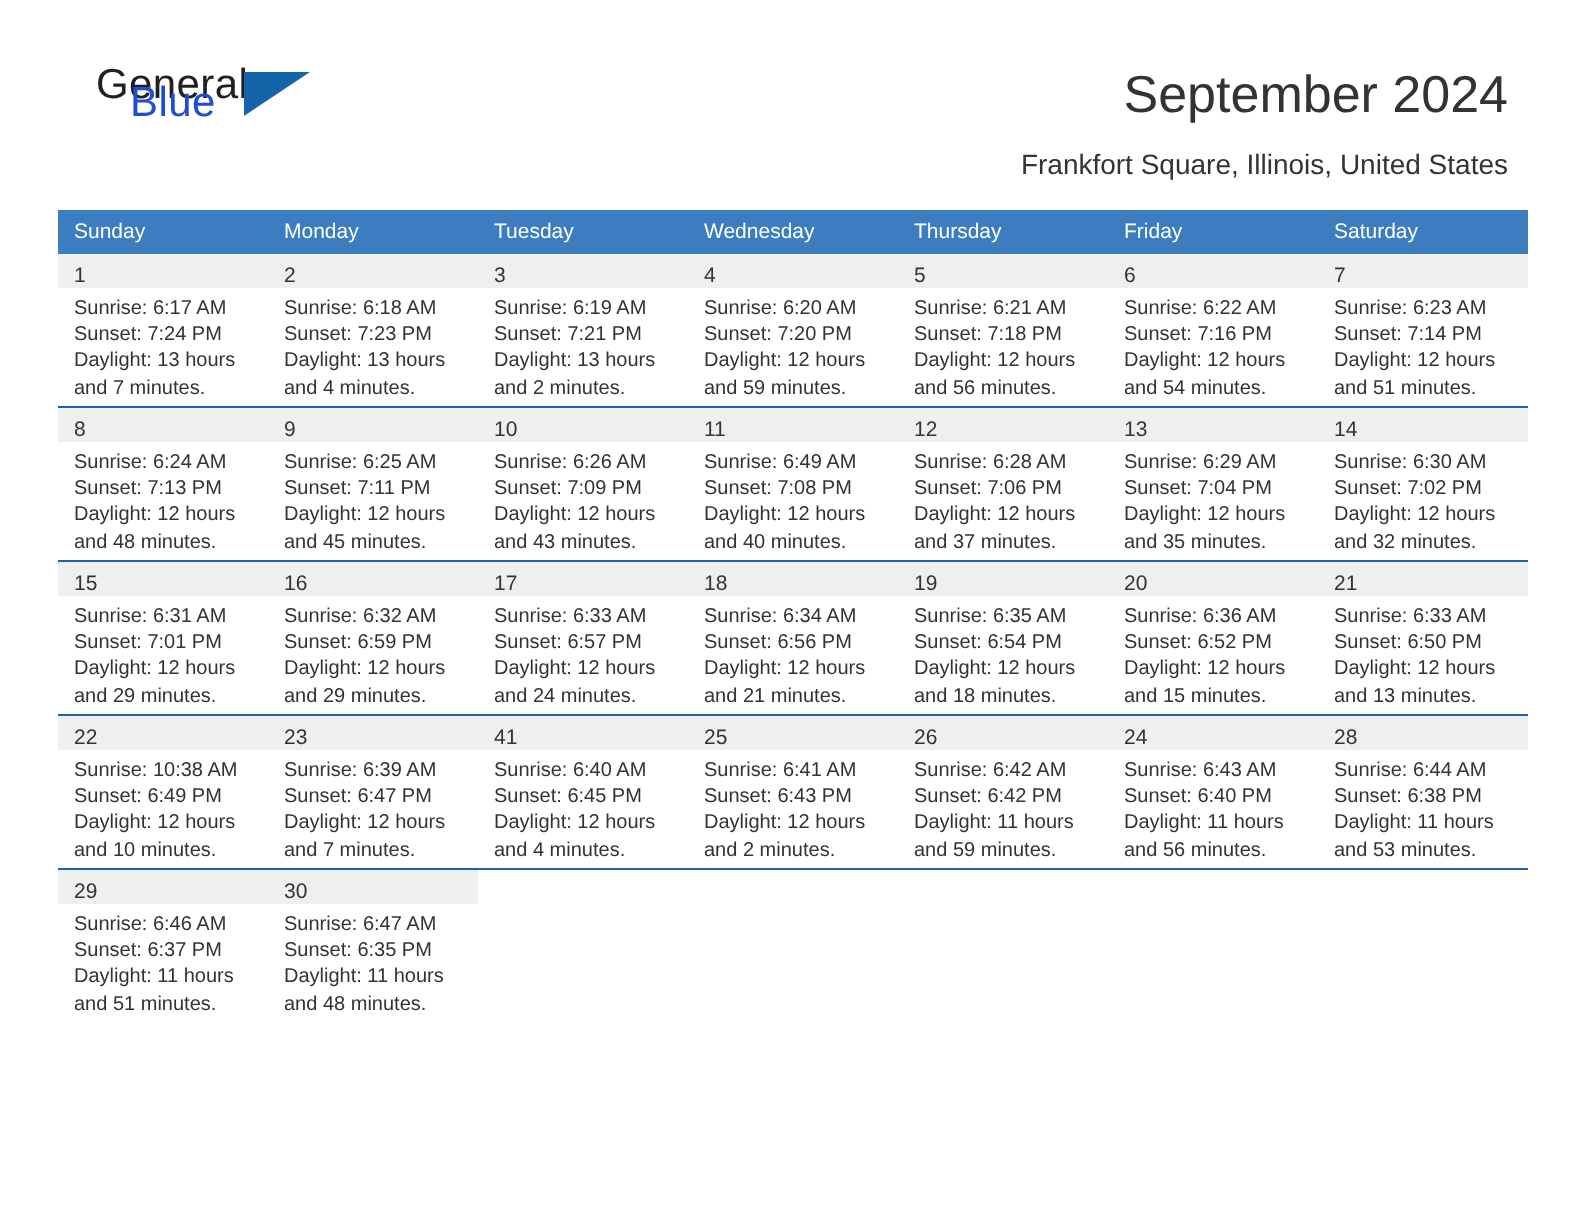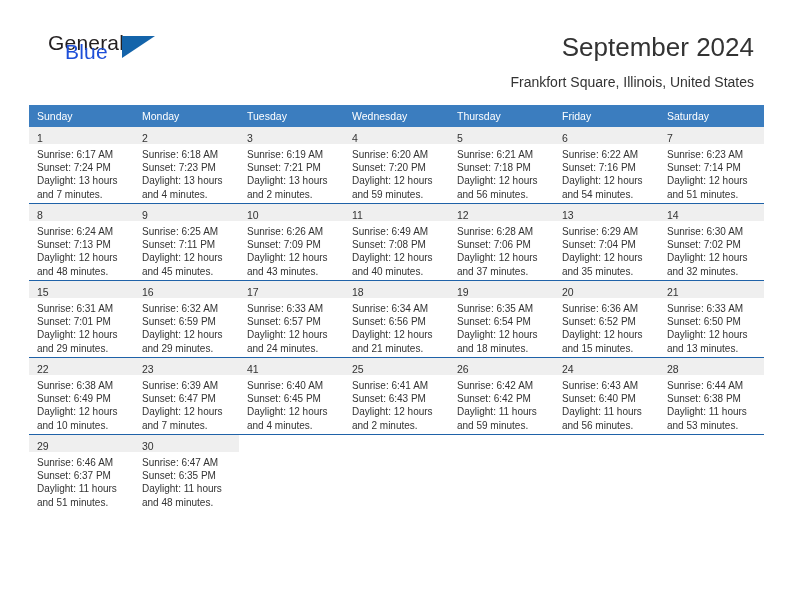--- a/index.html
+++ b/index.html
@@ -374,21 +374,21 @@
               <div>Sunset: 6:50 PM</div>
               <div>Daylight: 12 hours</div>
               <div>and 13 minutes.</div>
             </div>
           </td>
         </tr>
         <tr class="week-row">
           <td class="">
             <div class="daynum-band"><span class="daynum">22</span></div>
             <div class="details">
-              <div>Sunrise: 6:38 AM</div>
+              <div>Sunrise: 10:38 AM</div>
               <div>Sunset: 6:49 PM</div>
               <div>Daylight: 12 hours</div>
               <div>and 10 minutes.</div>
             </div>
           </td>
           <td class="">
             <div class="daynum-band"><span class="daynum">23</span></div>
             <div class="details">
               <div>Sunrise: 6:39 AM</div>
               <div>Sunset: 6:47 PM</div>

